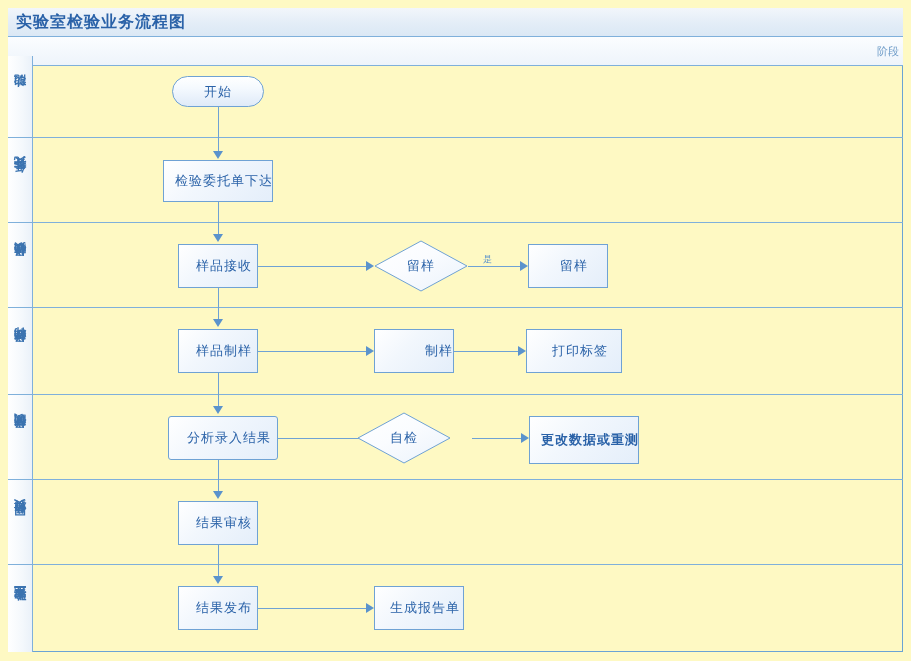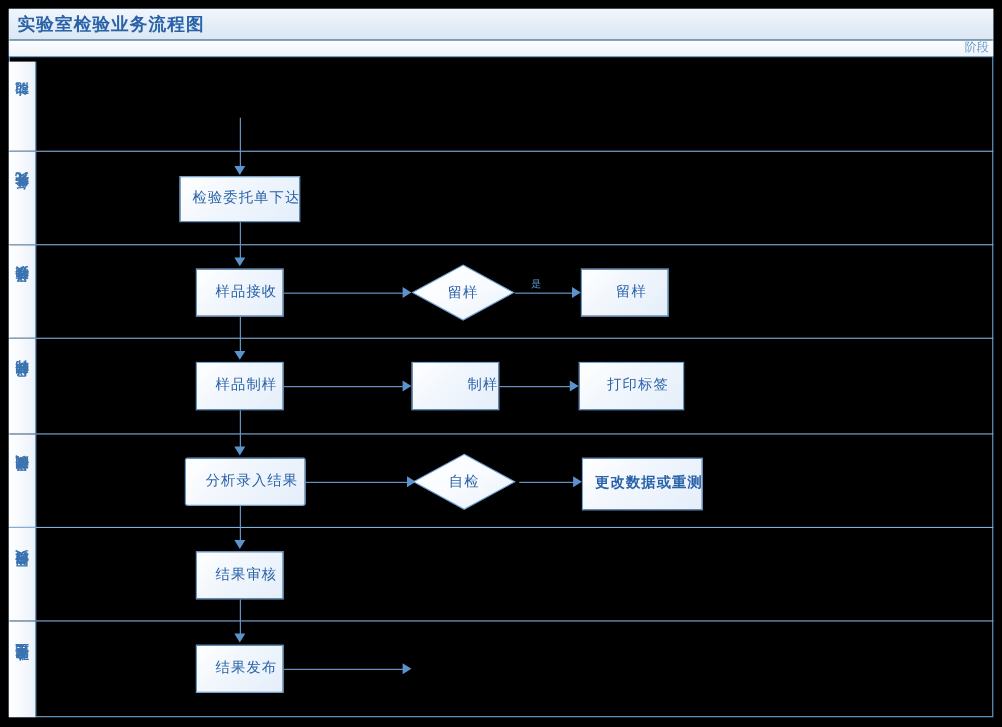--- a/index.html
+++ b/index.html
@@ -6,21 +6,21 @@
   html, body {
     margin: 0;
     padding: 0;
     background: #ffffff;
     font-family: "DejaVu Sans", "Liberation Sans", sans-serif;
   }
   #canvas {
     position: relative;
     width: 911px;
     height: 661px;
-    background: #000000;
+    background: #fef9c3;
     overflow: hidden;
   }
 
   
   .frame {
     position: absolute;
     left: 8px;
     top: 8px;
     width: 895px;
     height: 644px;
@@ -49,25 +49,26 @@
     letter-spacing: 1px;
     line-height: 1;
   }
 
   
   .phase-band {
     position: absolute;
     left: 8px;
     top: 37px;
     width: 895px;
-    height: 15px;
+    height: 29px;
     box-sizing: border-box;
     border-bottom: 1px solid #7fb0db;
     background: linear-gradient(to bottom, #fbfdff 0%, #eef4fb 100%);
     display: flex;
+    align-items: center;
     justify-content: flex-end;
   }
   .phase-text {
     padding-right: 4px;
     font-size: 11px;
     color: #6f9cc8;
     line-height: 1;
   }
 
   
@@ -199,20 +200,23 @@
 
   <div class="phase-band">
     <div class="phase-text">阶段</div>
   </div>
 
   <div class="lane" style="top:56px;height:82px;">
     <div class="lane-label">
       <span>功能</span>
     </div>
     <div class="lane-body">
+      <div class="node stadium" style="left:139px;top:20px;width:92px;height:31px;">
+        <span>开始</span>
+      </div>
 
       <div class="conn-v" style="left:185px;top:51px;height:31px;"></div>
     </div>
   </div>
 
   <div class="lane" style="top:138px;height:85px;">
     <div class="lane-label">
       <span>任务委托</span>
     </div>
     <div class="lane-body">
@@ -304,21 +308,21 @@
       <div class="conn-v" style="left:185px;top:0px;height:12px;"></div>
       <div class="arrow down" style="left:180px;top:11px;"></div>
 
       <div class="node tinted rounded" style="left:135px;top:21px;width:110px;height:44px;">
         <span>分析录入结果</span>
       </div>
 
       <div class="conn-h" style="left:245px;top:43px;width:94px;"></div>
       <div class="arrow right" style="left:337px;top:38px;"></div>
 
-      <div class="diamond" style="left:342px;top:17px;width:94px;height:52px;">
+      <div class="diamond" style="left:324px;top:17px;width:94px;height:52px;">
         <svg width="94" height="52" viewBox="0 0 94 52">
           <defs>
             <linearGradient id="dg2" x1="0" y1="0" x2="1" y2="1">
               <stop offset="0%" stop-color="#ffffff"></stop>
               <stop offset="45%" stop-color="#fafcff"></stop>
               <stop offset="100%" stop-color="#eaf2fb"></stop>
             </linearGradient>
           </defs>
           <polygon points="47,1 93,26 47,51 1,26" fill="url(#dg2)" stroke="#6fa2d4" stroke-width="1"></polygon>
         </svg>
@@ -360,16 +364,19 @@
       <div class="conn-v" style="left:185px;top:0px;height:12px;"></div>
       <div class="arrow down" style="left:180px;top:11px;"></div>
 
       <div class="node tinted" style="left:145px;top:21px;width:80px;height:44px;">
         <span>结果发布</span>
       </div>
 
       <div class="conn-h" style="left:225px;top:43px;width:110px;"></div>
       <div class="arrow right" style="left:333px;top:38px;"></div>
 
+      <div class="node tinted" style="left:341px;top:21px;width:90px;height:44px;">
+        <span>生成报告单</span>
+      </div>
     </div>
   </div>
 
 </div>
 
 </body></html>

